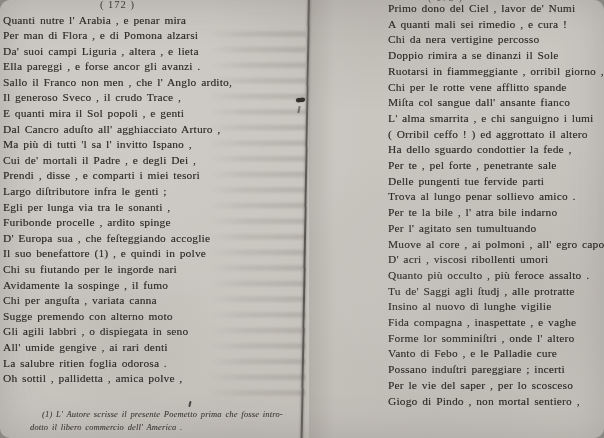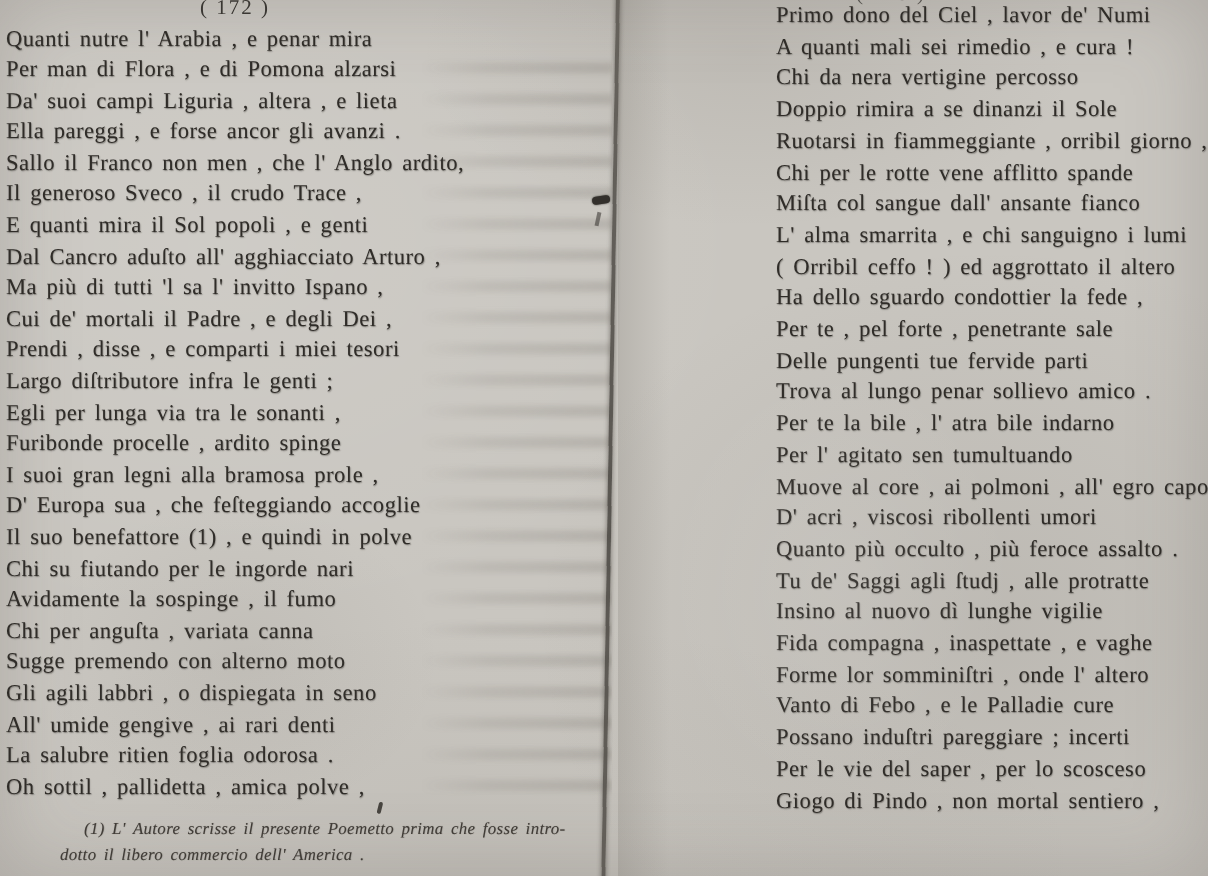--- a/index.html
+++ b/index.html
@@ -7,20 +7,21 @@
     position:relative; width:604px; height:438px; overflow:hidden;
     background:
       radial-gradient(ellipse 420px 300px at 18% 28%, rgba(255,255,255,0.10), transparent 65%),
       radial-gradient(ellipse 380px 320px at 82% 72%, rgba(96,90,82,0.12), transparent 60%),
       radial-gradient(ellipse 300px 160px at 62% 6%,  rgba(96,90,82,0.10), transparent 55%),
       radial-gradient(ellipse 500px 200px at 40% 98%, rgba(110,104,95,0.08), transparent 60%),
       #c9c6c0;
     font-family:"Liberation Serif","DejaVu Serif",serif;
     color:#2f2c28;
     box-shadow: inset 0 0 40px rgba(90,85,78,0.25);
+    border-radius: 10px;
   }
   .page { position:absolute; top:0; height:438px; overflow:hidden; }
   .page-left  { left:0;   width:307px; }
   .page-right { left:316px; width:288px; }
 
   .header {
     position:absolute; font-size:10.5px; letter-spacing:1px;
     color:#3a3733; white-space:nowrap;
   }
   .page-left  .header { left:100px; top:-1px; }
@@ -108,21 +109,20 @@
         <div class="line">Sallo il Franco non men , che l' Anglo ardito,</div>
         <div class="line">Il generoso Sveco , il crudo Trace ,</div>
         <div class="line">E quanti mira il Sol popoli , e genti</div>
         <div class="line">Dal Cancro aduſto all' agghiacciato Arturo ,</div>
         <div class="line">Ma più di tutti 'l sa l' invitto Ispano ,</div>
         <div class="line">Cui de' mortali il Padre , e degli Dei ,</div>
         <div class="line">Prendi , disse , e comparti i miei tesori</div>
         <div class="line">Largo diſtributore infra le genti ;</div>
         <div class="line">Egli per lunga via tra le sonanti ,</div>
         <div class="line">Furibonde procelle , ardito spinge</div>
-        <div class="line">I suoi gran legni alla bramosa prole ,</div>
         <div class="line">D' Europa sua , che feſteggiando accoglie</div>
         <div class="line">Il suo benefattore (1) , e quindi in polve</div>
         <div class="line">Chi su fiutando per le ingorde nari</div>
         <div class="line">Avidamente la sospinge , il fumo</div>
         <div class="line">Chi per anguſta , variata canna</div>
         <div class="line">Sugge premendo con alterno moto</div>
         <div class="line">Gli agili labbri , o dispiegata in seno</div>
         <div class="line">All' umide gengive , ai rari denti</div>
         <div class="line">La salubre ritien foglia odorosa .</div>
         <div class="line">Oh sottil , pallidetta , amica polve ,</div>

